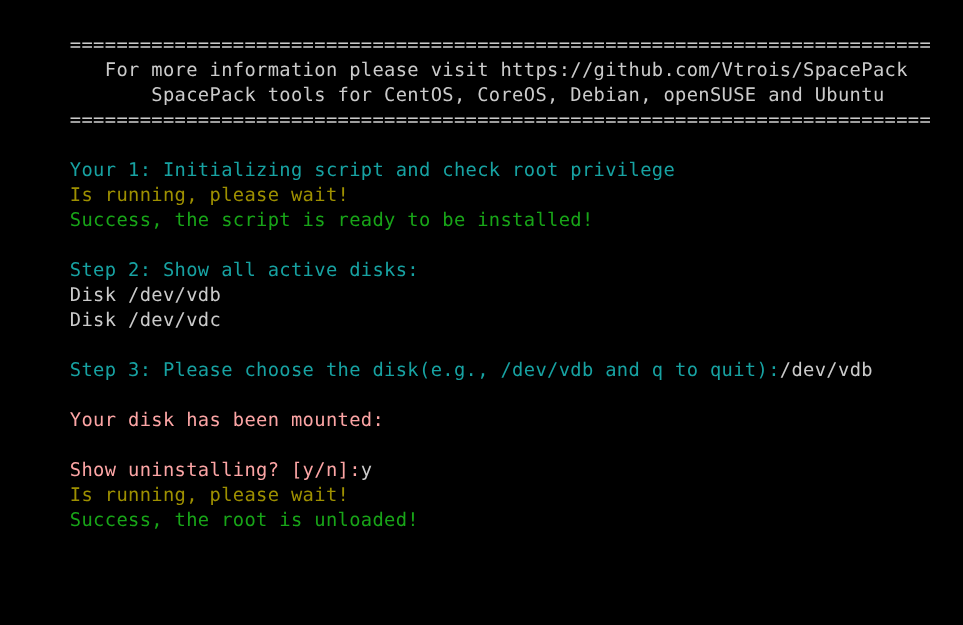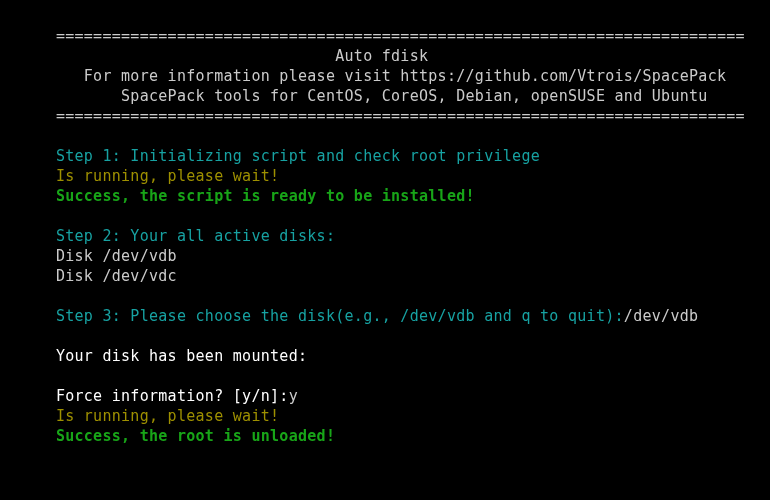--- a/index.html
+++ b/index.html
@@ -43,76 +43,73 @@
     min-height: 20px;
   }
   .line.blank {
     color: transparent;
   }
   .seg { white-space: pre; }
 
   
   .c-white  { color: #cbcbcb; }
   .c-cyan   { color: #17a2a2; }
-  .c-green  { color: #18a518; font-weight: bold; }
+  .c-green  { color: #18a518; }
   .c-yellow { color: #9e9000; }
-  .c-red    { color: #ffffff; }
+  .c-red    { color: #fca5a5; }
 
   .cursor {
     display: inline-block;
     width: 10px;
     height: 17px;
     background: #00e000;
     vertical-align: -3px;
   }
 </style>
 </head>
 <body>
 
 <div id="terminal">
   <div class="screen">
 
     <div class="line">
       <span class="seg c-white">==========================================================================</span>
     </div>
 
-    <div class="line">
-      <span class="seg c-white">                              Auto fdisk</span>
-    </div>
 
     <div class="line">
       <span class="seg c-white">   For more information please visit https://github.com/Vtrois/SpacePack</span>
     </div>
 
     <div class="line">
       <span class="seg c-white">       SpacePack tools for CentOS, CoreOS, Debian, openSUSE and Ubuntu</span>
     </div>
 
     <div class="line">
       <span class="seg c-white">==========================================================================</span>
     </div>
 
     <div class="line blank"> </div>
 
     <div class="line">
-      <span class="seg c-cyan">Step 1: Initializing script and check root privilege</span>
+      <span class="seg c-cyan">Your 1: Initializing script and check root privilege</span>
     </div>
 
     <div class="line">
       <span class="seg c-yellow">Is running, please wait!</span>
     </div>
 
     <div class="line">
       <span class="seg c-green">Success, the script is ready to be installed!</span>
     </div>
 
     <div class="line blank"> </div>
 
     <div class="line">
-      <span class="seg c-cyan">Step 2: Your all active disks:</span>
+      <span class="seg c-cyan">Step 2: Show all active disks:</span>
     </div>
 
     <div class="line">
       <span class="seg c-white">Disk /dev/vdb</span>
     </div>
 
     <div class="line">
       <span class="seg c-white">Disk /dev/vdc</span>
     </div>
 
@@ -125,21 +122,21 @@
     <div class="line blank"> </div>
 
     <div class="line">
       <span class="seg c-red">Your disk has been mounted:</span>
     </div>
 
 
     <div class="line blank"> </div>
 
     <div class="line">
-      <span class="seg c-red">Force information? [y/n]:</span><span class="seg c-white">y</span>
+      <span class="seg c-red">Show uninstalling? [y/n]:</span><span class="seg c-white">y</span>
     </div>
 
     <div class="line">
       <span class="seg c-yellow">Is running, please wait!</span>
     </div>
 
     <div class="line">
       <span class="seg c-green">Success, the root is unloaded!</span>
     </div>
 

